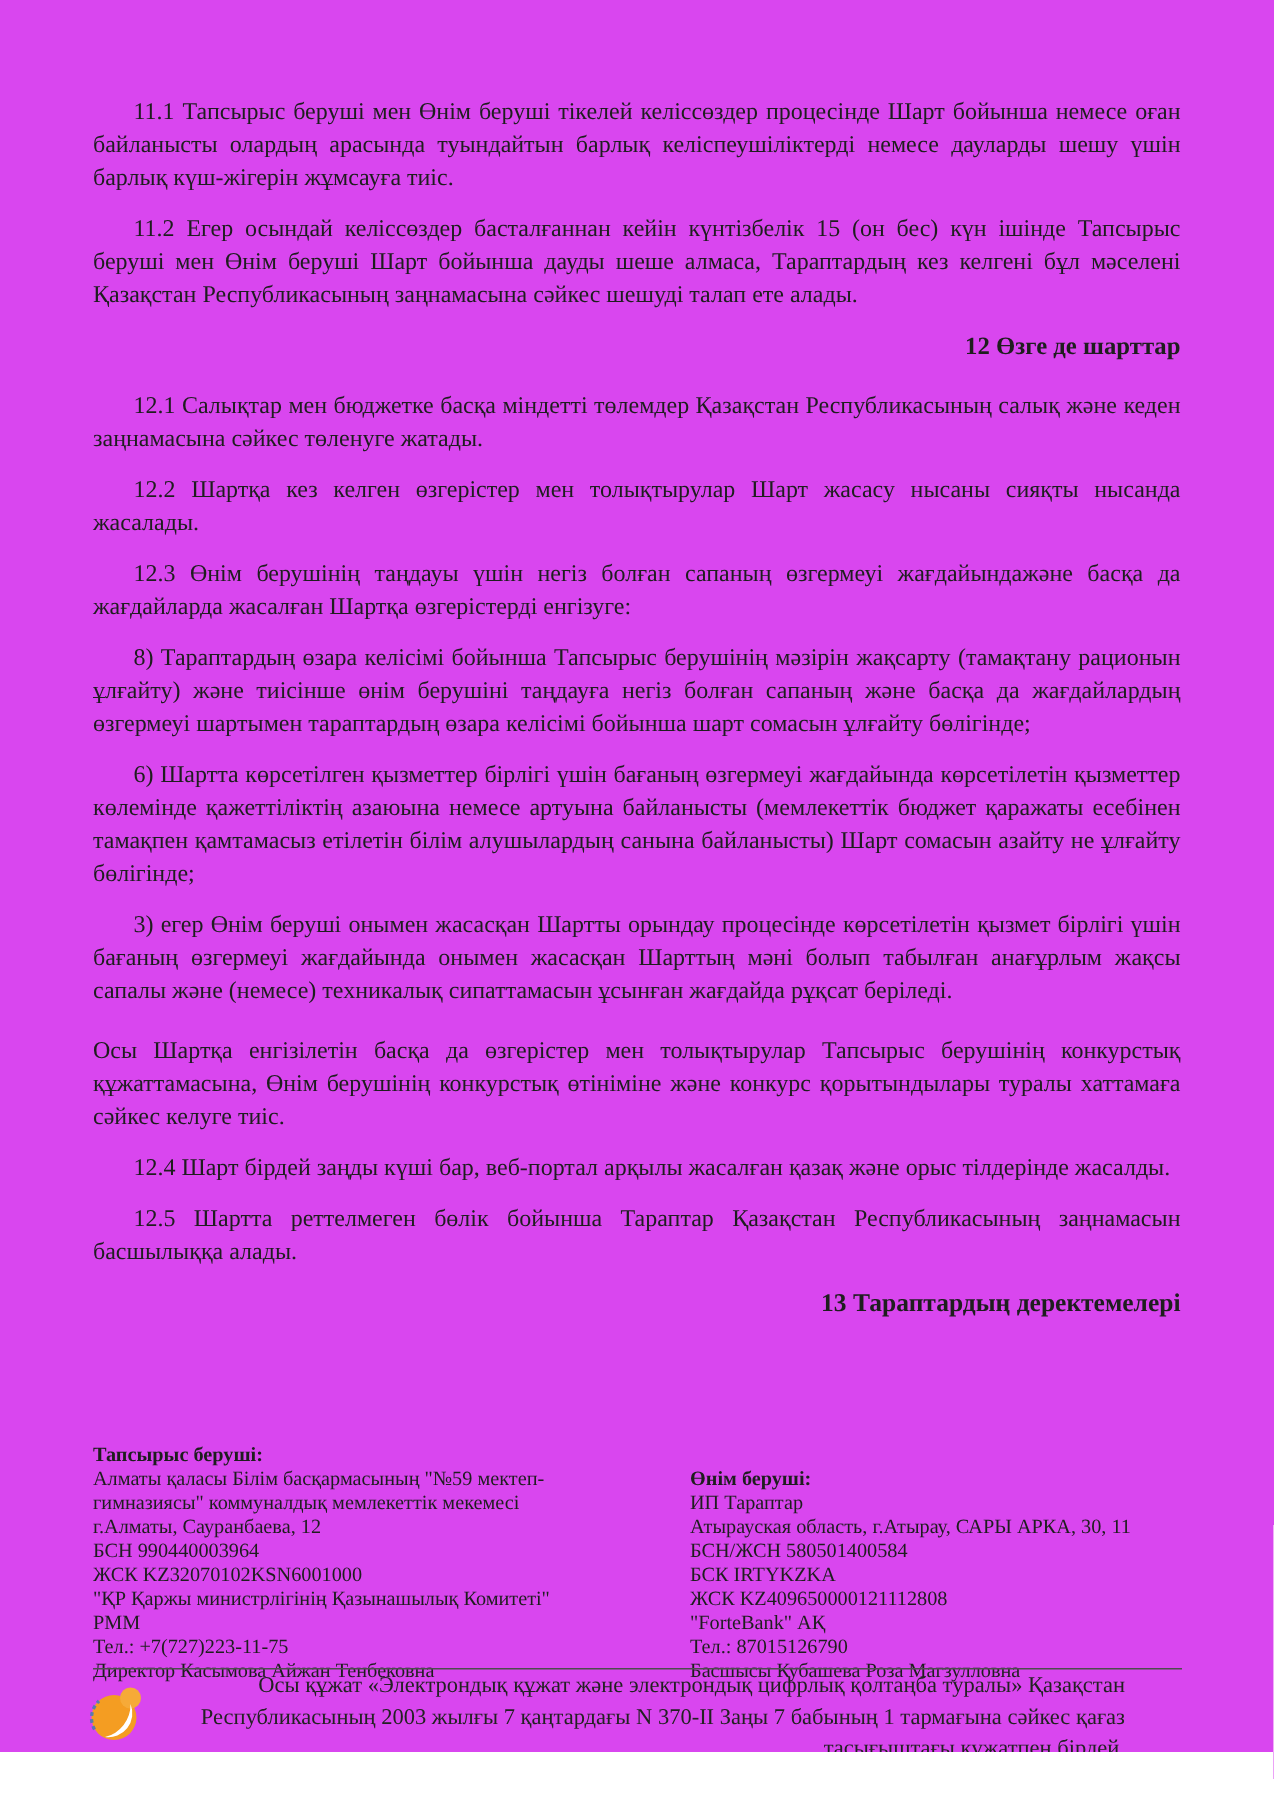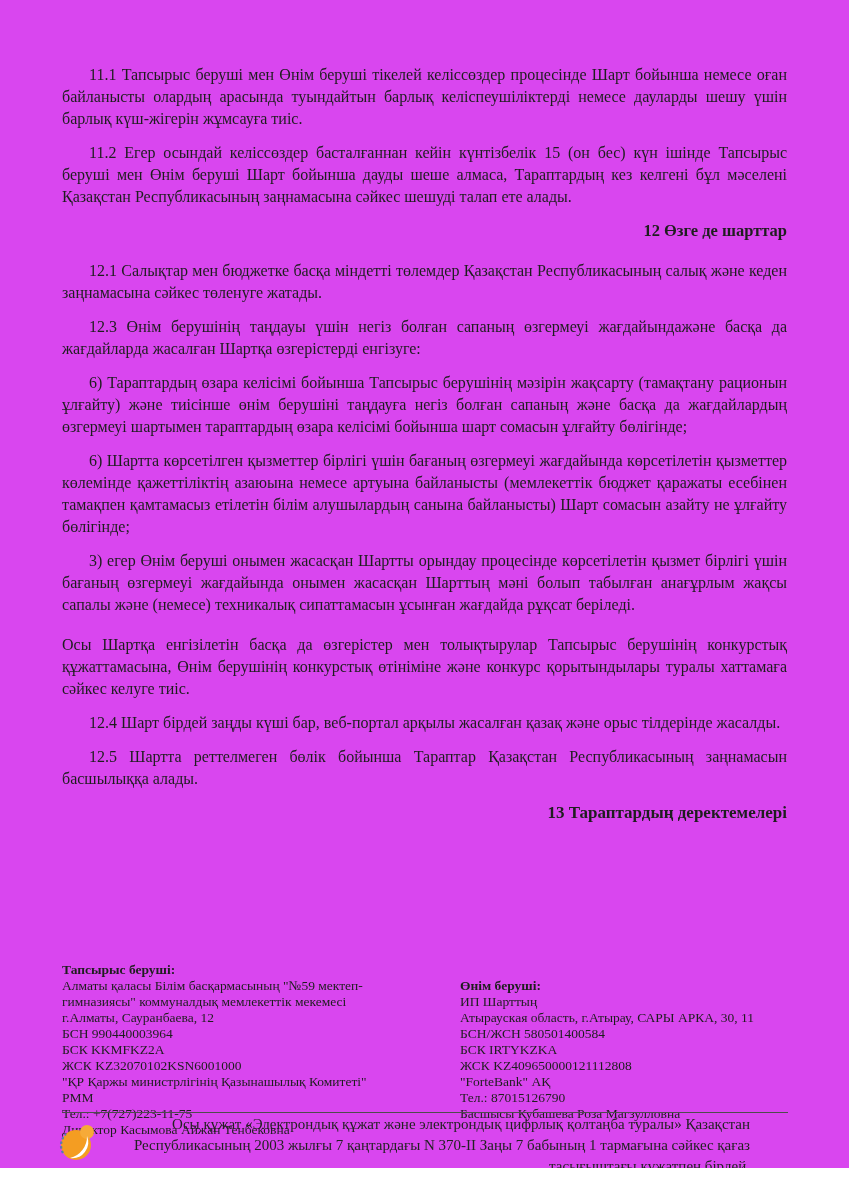--- a/index.html
+++ b/index.html
@@ -52,47 +52,47 @@
 </head>
 <body>
 
 <div class="page">
 
   <div class="content">
     <p class="para">11.1 Тапсырыс беруші мен Өнім беруші тікелей келіссөздер процесінде Шарт бойынша немесе оған байланысты олардың арасында туындайтын барлық келіспеушіліктерді немесе дауларды шешу үшін барлық күш-жігерін жұмсауға тиіс.</p>
     <p class="para">11.2 Егер осындай келіссөздер басталғаннан кейін күнтізбелік 15 (он бес) күн ішінде Тапсырыс беруші мен Өнім беруші Шарт бойынша дауды шеше алмаса, Тараптардың кез келгені бұл мәселені Қазақстан Республикасының заңнамасына сәйкес шешуді талап ете алады.</p>
     <div class="sec-heading">12 Өзге де шарттар</div>
     <p class="para">12.1 Салықтар мен бюджетке басқа міндетті төлемдер Қазақстан Республикасының салық және кеден заңнамасына сәйкес төленуге жатады.</p>
+    <p class="para">12.2 Шартқа кез келген өзгерістер мен толықтырулар Шарт жасасу нысаны сияқты нысанда жасалады.</p>
     <p class="para">12.3 Өнім берушінің таңдауы үшін негіз болған сапаның өзгермеуі жағдайындажәне басқа да жағдайларда жасалған Шартқа өзгерістерді енгізуге:</p>
-    <p class="para">6) Тараптардың өзара келісімі бойынша Тапсырыс берушінің мәзірін жақсарту (тамақтану рационын ұлғайту) және тиісінше өнім берушіні таңдауға негіз болған сапаның және басқа да жағдайлардың өзгермеуі шартымен тараптардың өзара келісімі бойынша шарт сомасын ұлғайту бөлігінде;</p>
+    <p class="para">8) Тараптардың өзара келісімі бойынша Тапсырыс берушінің мәзірін жақсарту (тамақтану рационын ұлғайту) және тиісінше өнім берушіні таңдауға негіз болған сапаның және басқа да жағдайлардың өзгермеуі шартымен тараптардың өзара келісімі бойынша шарт сомасын ұлғайту бөлігінде;</p>
     <p class="para">6) Шартта көрсетілген қызметтер бірлігі үшін бағаның өзгермеуі жағдайында көрсетілетін қызметтер көлемінде қажеттіліктің азаюына немесе артуына байланысты (мемлекеттік бюджет қаражаты есебінен тамақпен қамтамасыз етілетін білім алушылардың санына байланысты) Шарт сомасын азайту не ұлғайту бөлігінде;</p>
     <p class="para tight">3) егер Өнім беруші онымен жасасқан Шартты орындау процесінде көрсетілетін қызмет бірлігі үшін бағаның өзгермеуі жағдайында онымен жасасқан Шарттың мәні болып табылған анағұрлым жақсы сапалы және (немесе) техникалық сипаттамасын ұсынған жағдайда рұқсат беріледі.</p>
     <p class="para cont">Осы Шартқа енгізілетін басқа да өзгерістер мен толықтырулар Тапсырыс берушінің конкурстық құжаттамасына, Өнім берушінің конкурстық өтініміне және конкурс қорытындылары туралы хаттамаға сәйкес келуге тиіс.</p>
     <p class="para">12.4 Шарт бірдей заңды күші бар, веб-портал арқылы жасалған қазақ және орыс тілдерінде жасалды.</p>
     <p class="para">12.5 Шартта реттелмеген бөлік бойынша Тараптар Қазақстан Республикасының заңнамасын басшылыққа алады.</p>
     <div class="sec-heading h13">13 Тараптардың деректемелері</div>
   </div>
 
   <div class="details">
     <div class="col col-left">
       <div class="col-title">Тапсырыс беруші:</div>
       <div class="detail-line">Алматы қаласы Білім басқармасының "№59 мектеп-</div>
       <div class="detail-line">гимназиясы" коммуналдық мемлекеттік мекемесі</div>
       <div class="detail-line">г.Алматы, Сауранбаева, 12</div>
       <div class="detail-line">БСН 990440003964</div>
-      <div class="detail-line">БСК KKMFKZ2A</div>
       <div class="detail-line">ЖСК KZ32070102KSN6001000</div>
       <div class="detail-line">"ҚР Қаржы министрлігінің Қазынашылық Комитеті"</div>
       <div class="detail-line">РММ</div>
       <div class="detail-line">Тел.: +7(727)223-11-75</div>
       <div class="detail-line">Директор Касымова Айжан Тенбековна</div>
     </div>
     <div class="col col-right">
       <div class="col-title">Өнім беруші:</div>
-      <div class="detail-line">ИП Шарттың</div>
+      <div class="detail-line">ИП Тараптар</div>
       <div class="detail-line">Атырауская область, г.Атырау, САРЫ АРКА, 30, 11</div>
       <div class="detail-line">БСН/ЖСН 580501400584</div>
       <div class="detail-line">БСК IRTYKZKA</div>
       <div class="detail-line">ЖСК KZ409650000121112808</div>
       <div class="detail-line">"ForteBank" АҚ</div>
       <div class="detail-line">Тел.: 87015126790</div>
       <div class="detail-line">Басшысы Кубашева Роза Магзулловна</div>
     </div>
   </div>
 

